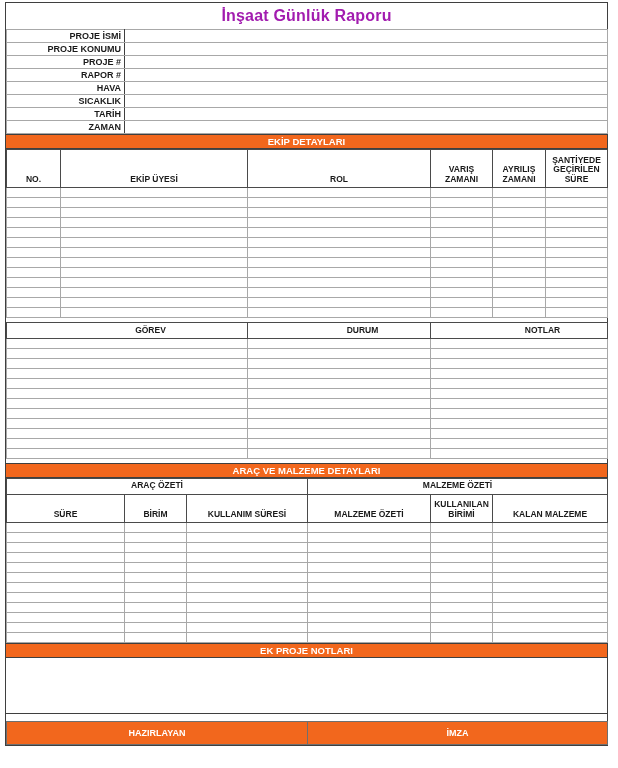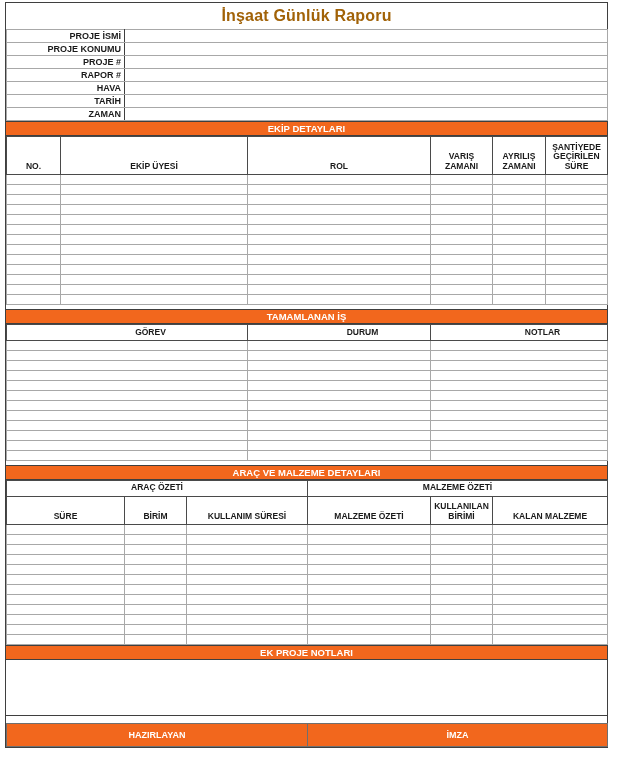--- a/index.html
+++ b/index.html
@@ -23,21 +23,21 @@
   .notes-box{height:55px;border-bottom:1px solid #3f3f3f;}
   .banner-cell{color:#fff;font-weight:bold;text-align:center;font-size:9px;height:12px;border:1px solid #3f3f3f;}
   .sig td{height:22px;border:1px solid #6f6f6f;}
   tbody.fill td{background:#fff;}
 </style>
 </head>
 <body>
 
 <div class="sheet">
 
-  <div class="title accent-text" style="color: #a16207;">İnşaat Günlük Raporu</div>
+  <div class="title accent-text" style="color: #a21caf;">İnşaat Günlük Raporu</div>
 
   <table class="proje">
     <colgroup>
         <col style="width:118px">
         <col style="width:483px">
       </colgroup>
     <tbody>
       <tr>
           <td class="lbl">PROJE İSMİ</td>
           <td></td>
@@ -49,20 +49,24 @@
       <tr>
           <td class="lbl">PROJE #</td>
           <td></td>
         </tr>
       <tr>
           <td class="lbl">RAPOR #</td>
           <td></td>
         </tr>
       <tr>
           <td class="lbl">HAVA</td>
+          <td></td>
+        </tr>
+      <tr>
+          <td class="lbl">SICAKLIK</td>
           <td></td>
         </tr>
       <tr>
           <td class="lbl">TARİH</td>
           <td></td>
         </tr>
       <tr>
           <td class="lbl">ZAMAN</td>
           <td></td>
         </tr>
@@ -192,21 +196,20 @@
           <td></td>
           <td></td>
           <td></td>
           <td></td>
         </tr>
       </tbody>
   </table>
 
   <div class="gap"></div>
 
-  <div class="banner accent-bg" style="background-color: rgb(242, 103, 29);">TAMAMLANAN İŞ</div>
   <table>
     <colgroup>
         <col style="width:241px">
         <col style="width:183px">
         <col style="width:177px">
       </colgroup>
     <tbody>
       <tr class="work-head">
         <td class="colhead">GÖREV</td>
         <td class="colhead">DURUM</td>

